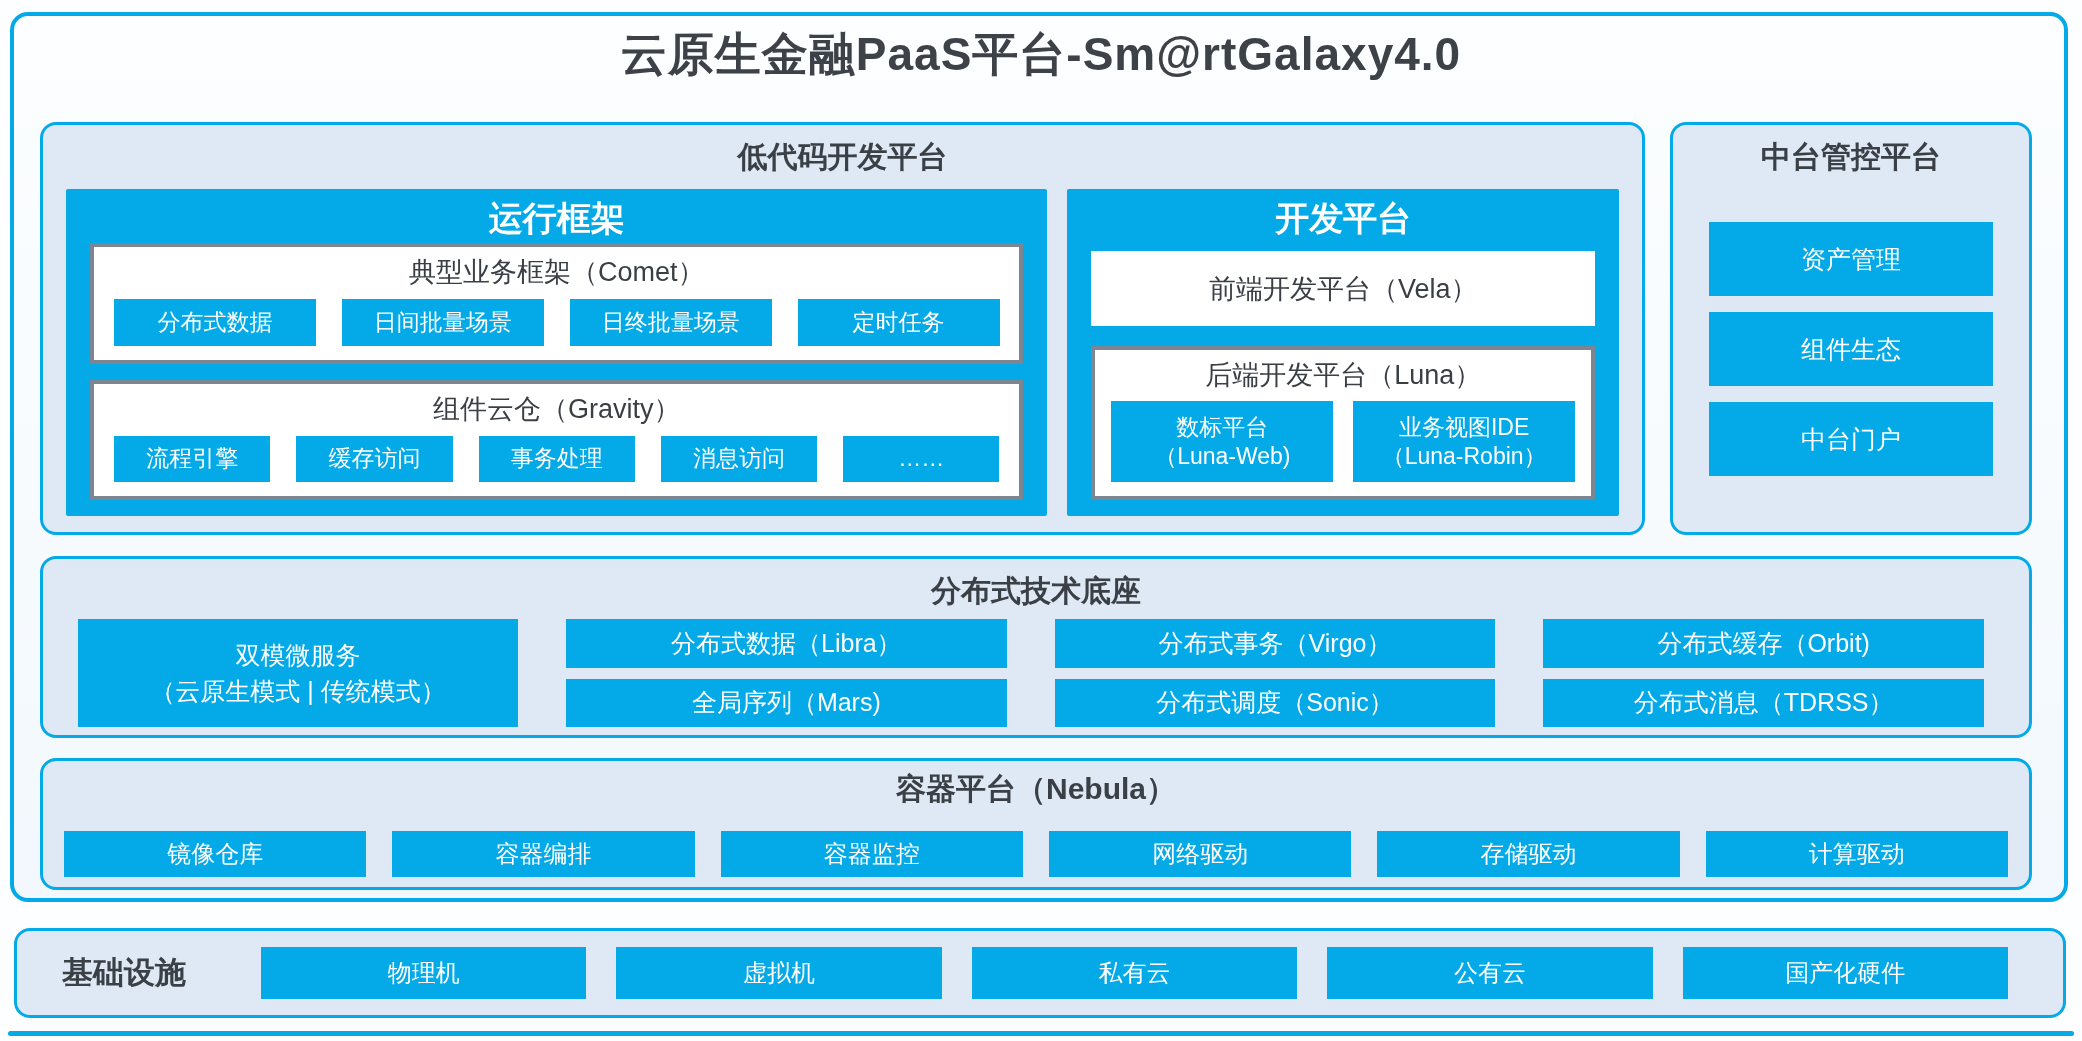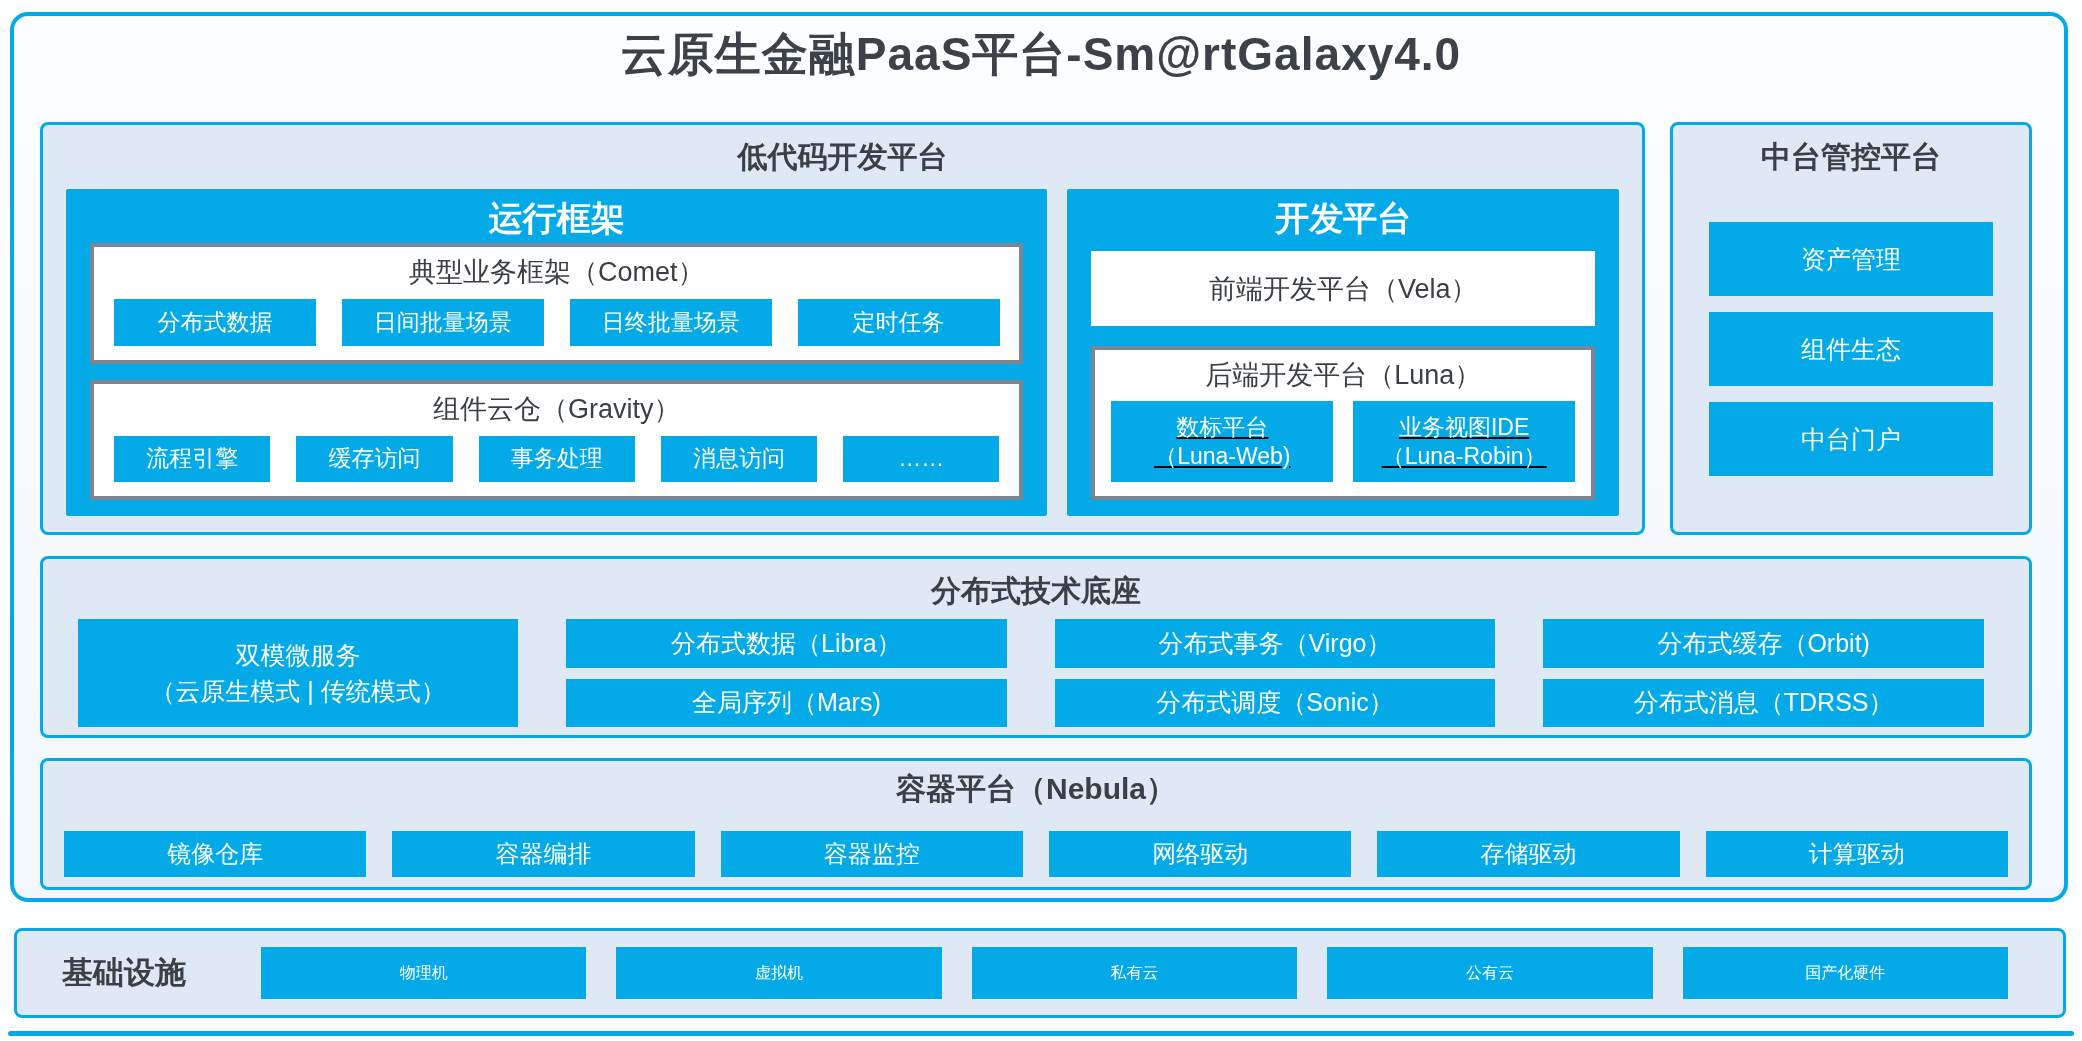--- a/index.html
+++ b/index.html
@@ -30,21 +30,21 @@
     position:absolute;left:0;right:0;top:24px;
     text-align:center;
     font-size:46px;font-weight:700;color:#3C4247;
     letter-spacing:1px;
   }
   
   .panel{
     position:absolute;
     background:var(--panel-bg);
     border:3px solid var(--accent);
-    border-radius:8px;
+    border-radius:16px;
   }
   .panel-title{
     text-align:center;
     font-size:30px;font-weight:700;color:var(--dark-text);
     padding-top:12px;
   }
   
   .lowcode{left:40px;top:122px;width:1605px;height:413px;}
   .lowcode-body{
     position:absolute;left:23px;right:23px;top:64px;bottom:16px;
@@ -80,21 +80,21 @@
     font-size:23px;
     display:flex;align-items:center;justify-content:center;
     text-align:center;
   }
   .vela-box{
     background:#fff;height:75px;margin-top:8px;flex:0 0 auto;
     display:flex;align-items:center;justify-content:center;
     font-size:27px;color:#3A3F45;
   }
   .luna-box{margin-top:20px;}
-  .luna-row{gap:20px;padding:8px 16px 14px;text-decoration:underline;}
+  .luna-row{gap:20px;padding:8px 16px 14px;}
   .chip.two-line{flex-direction:column;line-height:1.25;font-size:23px;}
   
   .midplat{left:1670px;top:122px;width:362px;height:413px;}
   .mid-buttons{
     margin-top:44px;padding:0 36px;
     display:flex;flex-direction:column;gap:16px;
   }
   .mid-btn{
     height:74px;background:var(--accent);color:#fff;
     font-size:25px;
@@ -126,21 +126,21 @@
   
   .infra{
     left:14px;top:928px;width:2052px;height:90px;
     display:flex;align-items:center;
     padding:0 55px 0 45px;gap:30px;
   }
   .infra-label{
     font-size:31px;font-weight:700;color:var(--dark-text);
     flex:0 0 auto;margin-right:45px;
   }
-  .infra-chip{flex:1;height:52px;font-size:16px;}
+  .infra-chip{flex:1;height:52px;font-size:24px;}
   
   .bottom-line{
     position:absolute;left:8px;top:1031px;width:2066px;height:5px;
     background:var(--accent);border-radius:3px;
   }
 </style>
 </head>
 <body>
 
 <div id="page">

